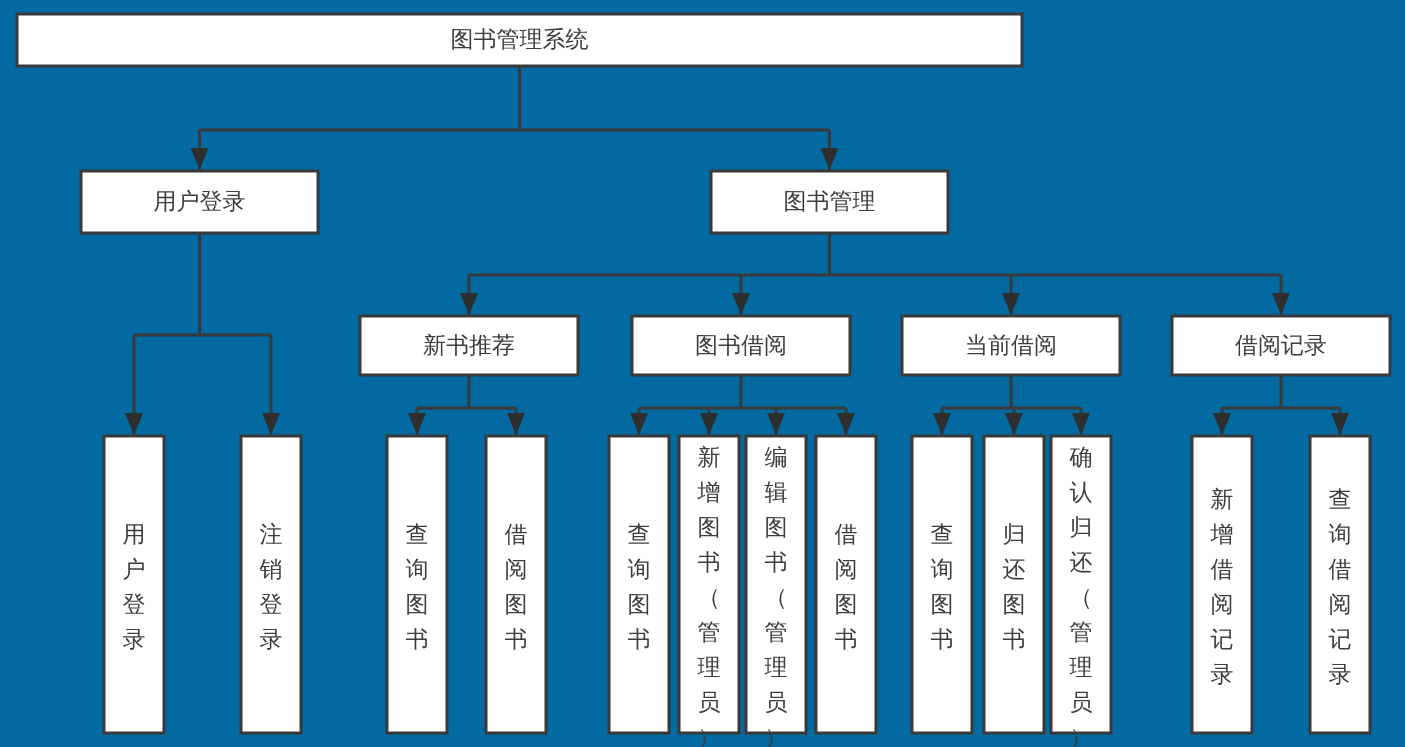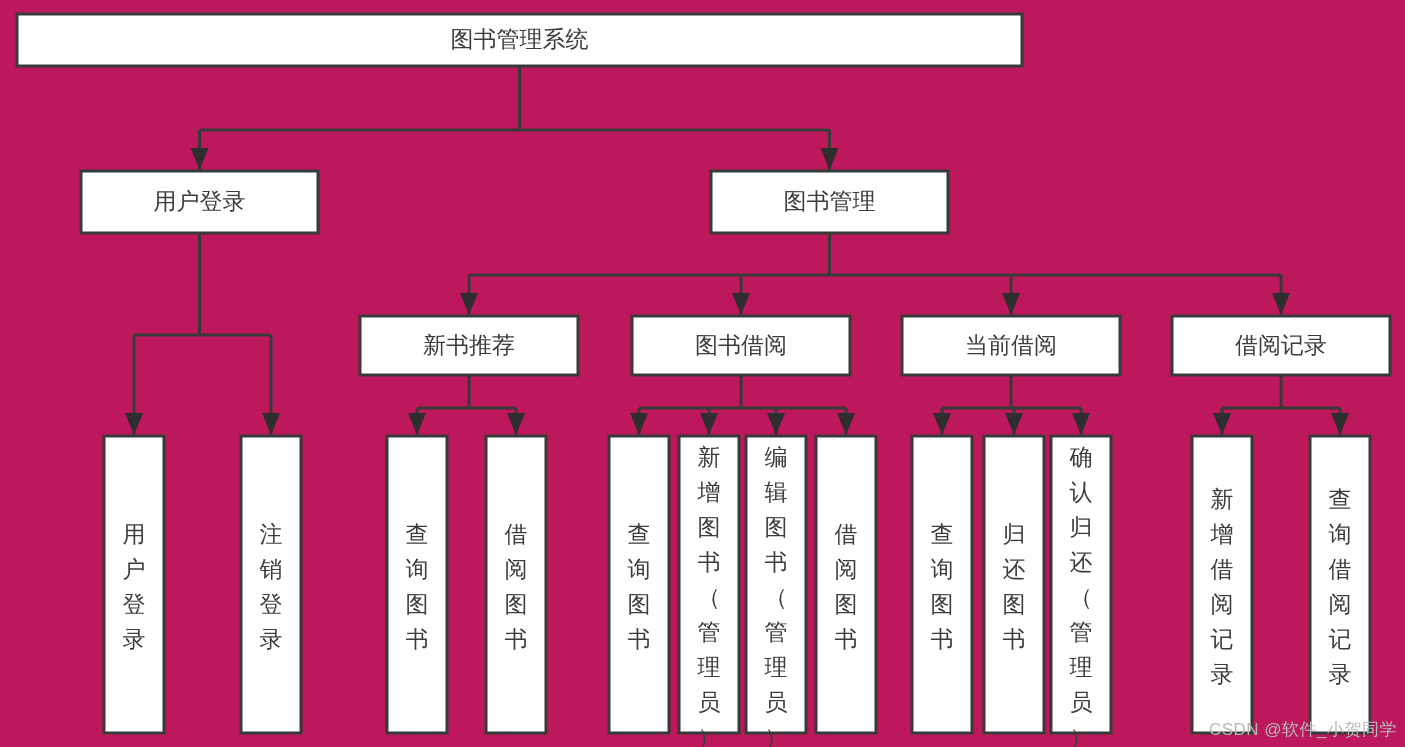--- a/index.html
+++ b/index.html
@@ -10,21 +10,21 @@
   body {
     width: 1405px;
     height: 747px;
     overflow: hidden;
     font-family: "Liberation Sans", "DejaVu Sans", sans-serif;
   }
   #diagram-root {
     position: relative;
     width: 1405px;
     height: 747px;
-    background: #be185d;
+    background: #0369a1;
   }
   svg#flowchart {
     display: block;
     width: 1405px;
     height: 747px;
   }
   .node-box {
     fill: #ffffff;
     stroke: #393939;
     stroke-width: 3;
@@ -201,14 +201,13 @@
           <rect x="1192" y="436" width="60" height="297" class="node-box"></rect>
           <text x="1222" class="node-label-vertical"><tspan x="1222" y="506.8">新</tspan><tspan x="1222" y="541.8">增</tspan><tspan x="1222" y="576.8">借</tspan><tspan x="1222" y="611.8">阅</tspan><tspan x="1222" y="646.8">记</tspan><tspan x="1222" y="681.8">录</tspan></text>
         </g>
         <g>
           <rect x="1310" y="436" width="60" height="297" class="node-box"></rect>
           <text x="1340" class="node-label-vertical"><tspan x="1340" y="506.8">查</tspan><tspan x="1340" y="541.8">询</tspan><tspan x="1340" y="576.8">借</tspan><tspan x="1340" y="611.8">阅</tspan><tspan x="1340" y="646.8">记</tspan><tspan x="1340" y="681.8">录</tspan></text>
         </g>
       </g>
   </svg>
 
-  <div class="watermark">CSDN @软件_小贺同学</div>
 </div>
 
 </body></html>

